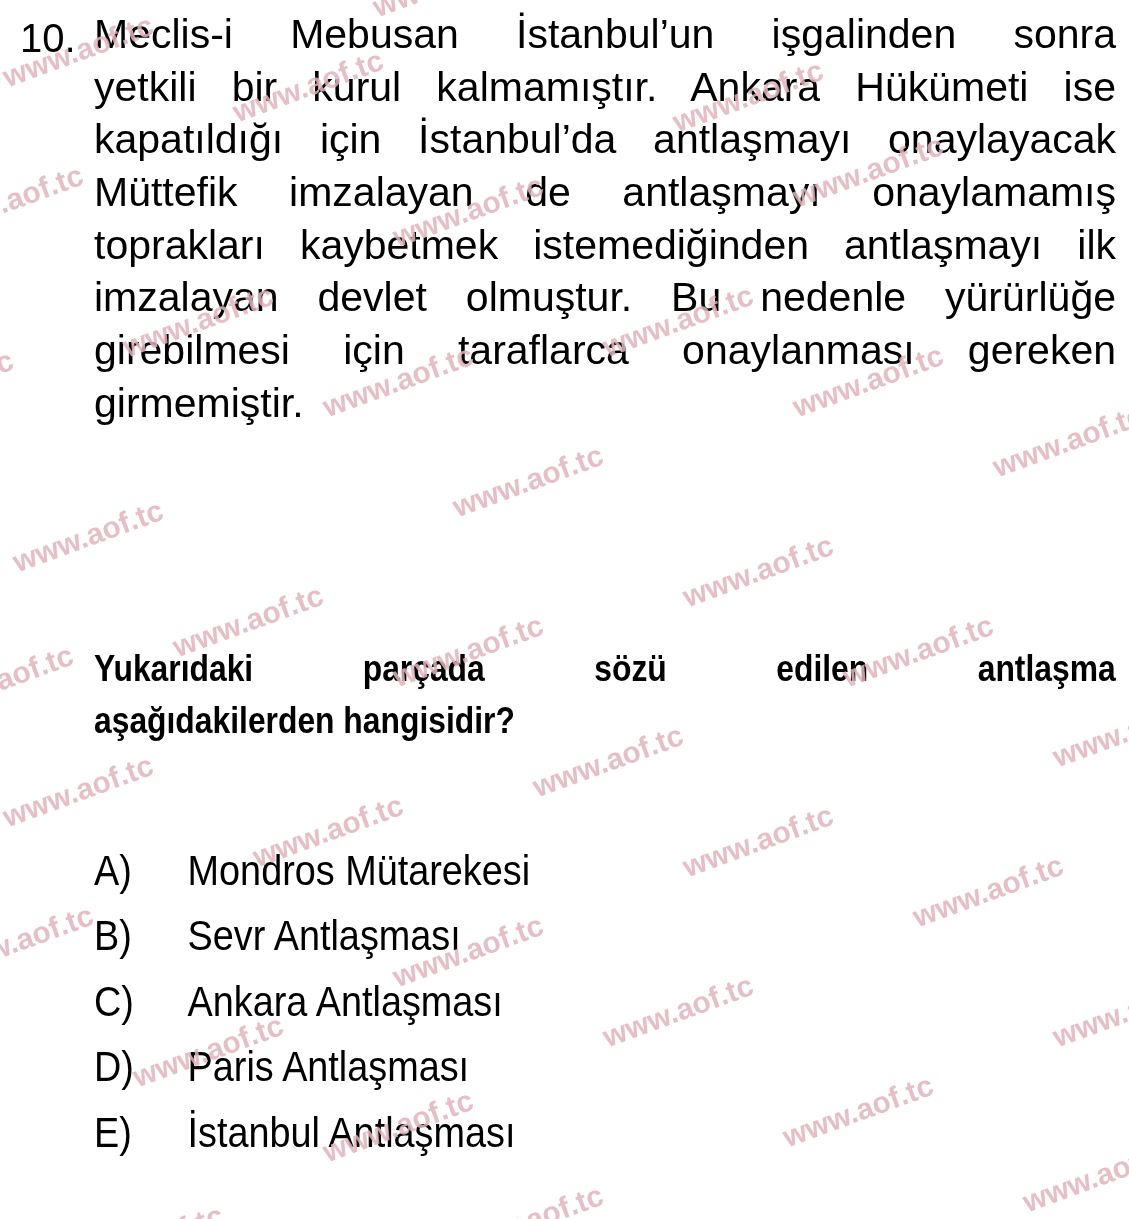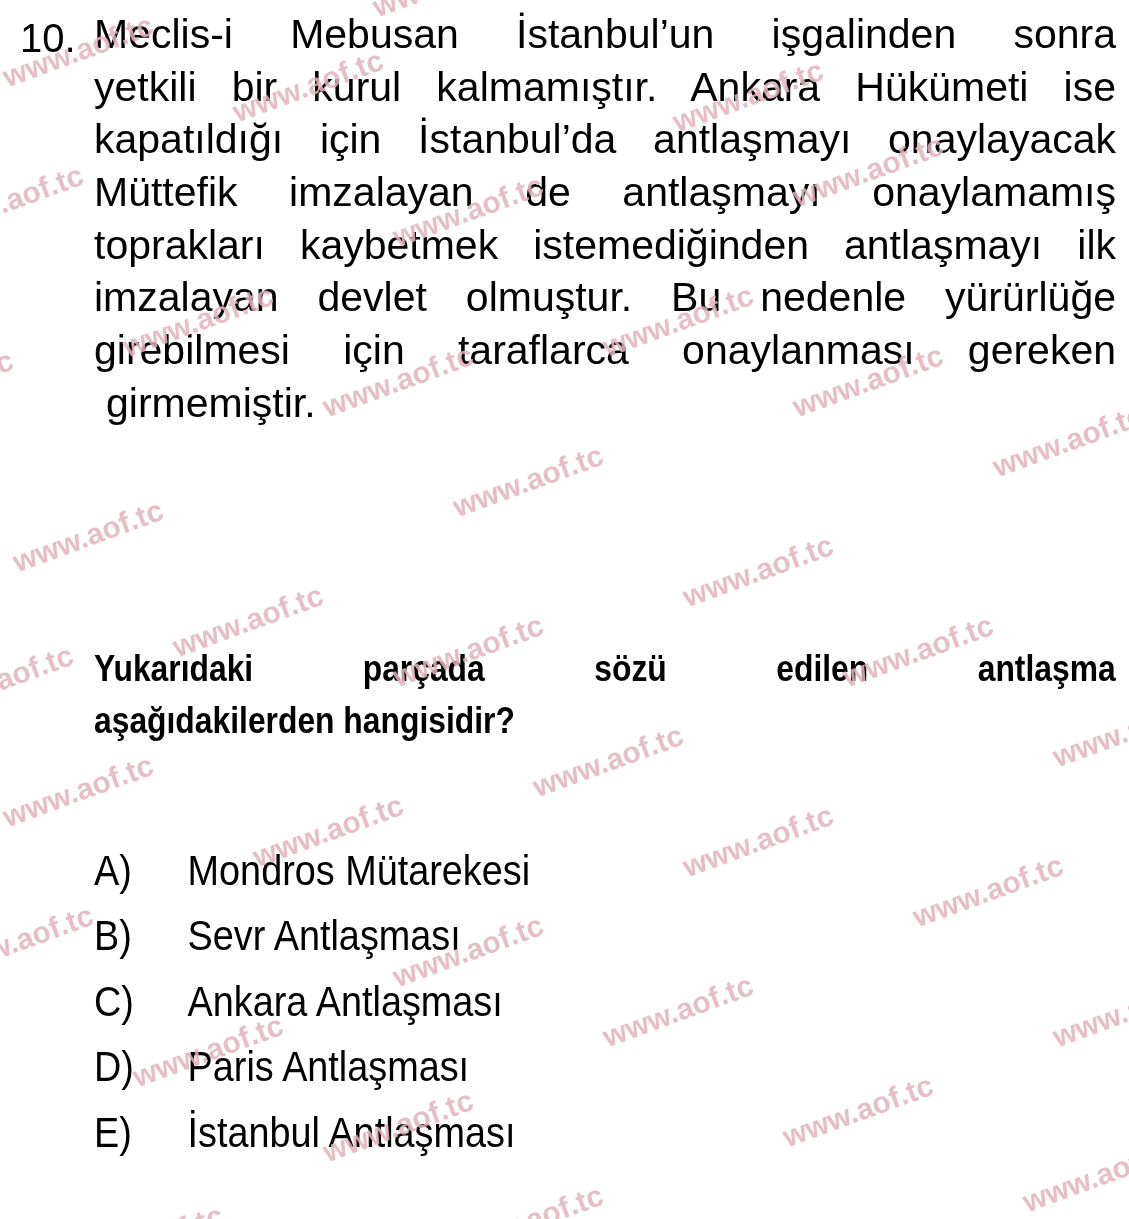--- a/index.html
+++ b/index.html
@@ -3,21 +3,21 @@
   <meta charset="utf-8">
   <style>
     html, body { margin: 0; padding: 0; background: #ffffff; }
     body { width: 1129px; height: 1219px; position: relative; overflow: hidden; font-family: "Liberation Sans", sans-serif; color: #000; }
     .wm-layer { position: absolute; inset: 0; pointer-events: none; z-index: 2; }
     .wm { position: absolute; color: #e2b5bd; font-family: "Liberation Sans", sans-serif; font-weight: bold; font-size: 30px; transform: rotate(-20deg); transform-origin: left bottom; white-space: nowrap; opacity: 0.85; }
     .content { position: absolute; left: 0; top: 0; width: 1129px; z-index: 1; }
     .qnum { position: absolute; left: 20px; top: 12px; font-weight: normal; font-size: 40px; line-height: 52px; }
     .passage { position: absolute; left: 94px; top: 8px; width: 1022px; font-size: 41px; line-height: 52.7px; text-align: justify; }
     .passage .line { display: block; text-align: justify; text-align-last: justify; height: 52.7px; white-space: nowrap; }
-    .passage .line.last { text-align-last: left; margin-left: 12px; }
+    .passage .line.last { text-align-last: left; }
     .stem { position: absolute; left: 94px; top: 643px; width: 1022px; font-weight: bold; font-size: 37px; line-height: 52px; transform: scaleX(0.86); transform-origin: left top; width: 1188px; }
     .stem .line { display: block; text-align: justify; text-align-last: justify; white-space: nowrap; }
     .stem .line.last { text-align-last: left; }
     .options { position: absolute; left: 94px; top: 838px; }
     .option { display: flex; height: 65.5px; align-items: center; font-size: 42px; transform: scaleX(0.9); transform-origin: left center; }
     .opt-letter { width: 104px; }
     .opt-text { }
   </style>
 </head>
 <body>

